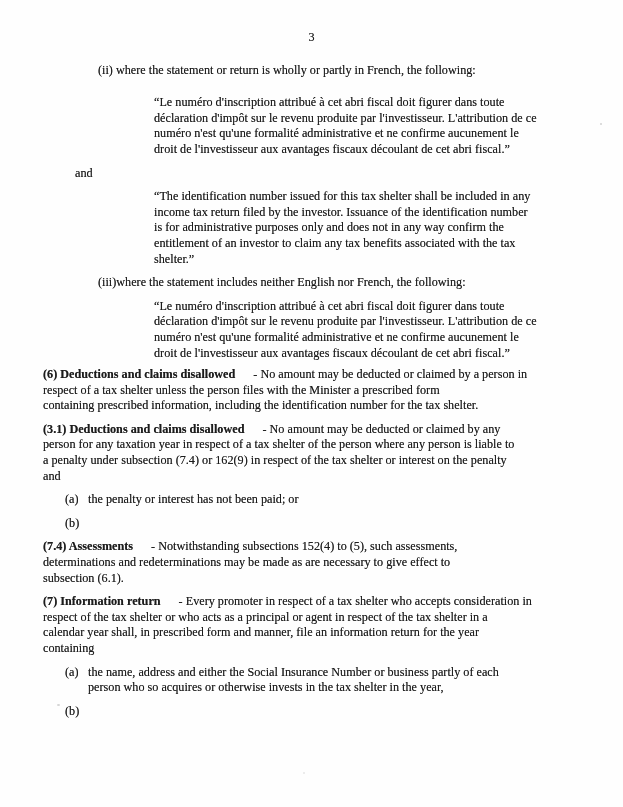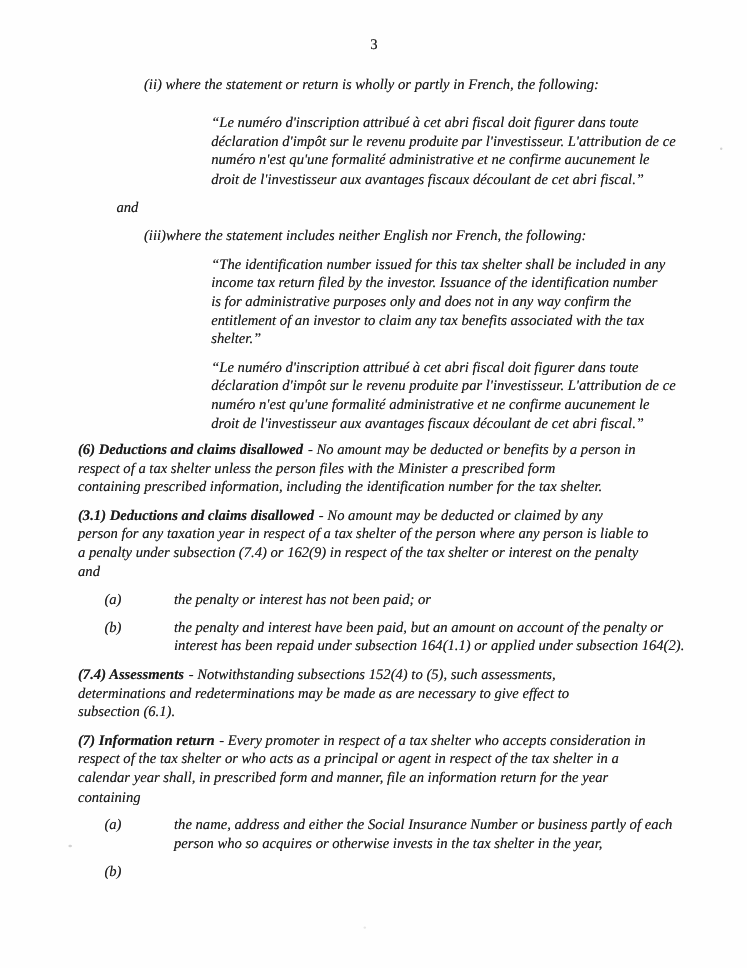--- a/index.html
+++ b/index.html
@@ -14,36 +14,35 @@
     line-height: 15.6px;
     color: #1c1c1c;
     text-shadow: 0 0 0.45px rgba(20,20,20,0.6);
   }
   .page-number {
     padding-top: 30px;
     text-align: center;
     margin-bottom: 17px;
   }
   .content {
-    padding-left: 65px;
+    padding-left: 43px;
     padding-right: 4px;
-    font-style: italic;
   }
   .block { margin-bottom: 8px; }
   .mb-lg { margin-bottom: 17px; }
   .mb-sm { margin-bottom: 6px; }
   .clause { margin-left: 55px; white-space: pre; }
   .quote  { margin-left: 111px; white-space: pre; }
   .connector { margin-left: 32px; white-space: pre; }
   .para  { white-space: normal; }
-  .para-heading { font-weight: bold; margin-right: 4px; white-space: pre; }
+  .para-heading { font-weight: bold; margin-right: 18px; white-space: pre; }
   .para-body { white-space: pre; }
   .list-item { display: flex; margin-left: 22px; }
   .li-marker { flex: 0 0 23px; white-space: pre; }
-  .li-text   { white-space: pre; margin-left: 35px; }
+  .li-text   { white-space: pre; }
   .scan-speck {
     position: absolute;
     background: rgba(60,60,60,0.22);
     border-radius: 50%;
   }
   .speck-1 { left: 57px;  top: 704px; width: 3px; height: 2px; }
   .speck-2 { left: 600px; top: 123px; width: 2px; height: 2px; }
   .speck-3 { left: 303px; top: 772px; width: 2px; height: 2px; background: rgba(60,60,60,0.12); }
 </style>
 </head>
@@ -57,51 +56,49 @@
 
     <div class="block clause mb-lg">(ii) where the statement or return is wholly or partly in French, the following:</div>
 
     <div class="block quote">“Le numéro d'inscription attribué à cet abri fiscal doit figurer dans toute
 déclaration d'impôt sur le revenu produite par l'investisseur. L'attribution de ce
 numéro n'est qu'une formalité administrative et ne confirme aucunement le
 droit de l'investisseur aux avantages fiscaux découlant de cet abri fiscal.”</div>
 
     <div class="block connector">and</div>
 
-    <div class="block clause">(iii)where the statement includes neither English nor French, the following:</div>
-
     <div class="block quote">“The identification number issued for this tax shelter shall be included in any
 income tax return filed by the investor. Issuance of the identification number
 is for administrative purposes only and does not in any way confirm the
 entitlement of an investor to claim any tax benefits associated with the tax
 shelter.”</div>
 
+    <div class="block clause">(iii)where the statement includes neither English nor French, the following:</div>
+
     <div class="block quote mb-sm">“Le numéro d'inscription attribué à cet abri fiscal doit figurer dans toute
 déclaration d'impôt sur le revenu produite par l'investisseur. L'attribution de ce
 numéro n'est qu'une formalité administrative et ne confirme aucunement le
 droit de l'investisseur aux avantages fiscaux découlant de cet abri fiscal.”</div>
 
-    <div class="block para"><span class="para-heading">(6) Deductions and claims disallowed</span><span class="para-body">- No amount may be deducted or benefits by a person in
+    <div class="block para"><span class="para-heading">(6) Deductions and claims disallowed</span><span class="para-body">- No amount may be deducted or claimed by a person in
 respect of a tax shelter unless the person files with the Minister a prescribed form
 containing prescribed information, including the identification number for the tax shelter.</span></div>
 
     <div class="block para"><span class="para-heading">(3.1) Deductions and claims disallowed</span><span class="para-body">- No amount may be deducted or claimed by any
 person for any taxation year in respect of a tax shelter of the person where any person is liable to
 a penalty under subsection (7.4) or 162(9) in respect of the tax shelter or interest on the penalty
 and</span></div>
 
     <div class="block list-item">
       <span class="li-marker">(a)</span>
       <span class="li-text">the penalty or interest has not been paid; or</span>
     </div>
 
     <div class="block list-item">
       <span class="li-marker">(b)</span>
-      <span class="li-text">the penalty and interest have been paid, but an amount on account of the penalty or
-interest has been repaid under subsection 164(1.1) or applied under subsection 164(2).</span>
     </div>
 
     <div class="block para"><span class="para-heading">(7.4) Assessments</span><span class="para-body">- Notwithstanding subsections 152(4) to (5), such assessments,
 determinations and redeterminations may be made as are necessary to give effect to
 subsection (6.1).</span></div>
 
     <div class="block para"><span class="para-heading">(7) Information return</span><span class="para-body">- Every promoter in respect of a tax shelter who accepts consideration in
 respect of the tax shelter or who acts as a principal or agent in respect of the tax shelter in a
 calendar year shall, in prescribed form and manner, file an information return for the year
 containing</span></div>

